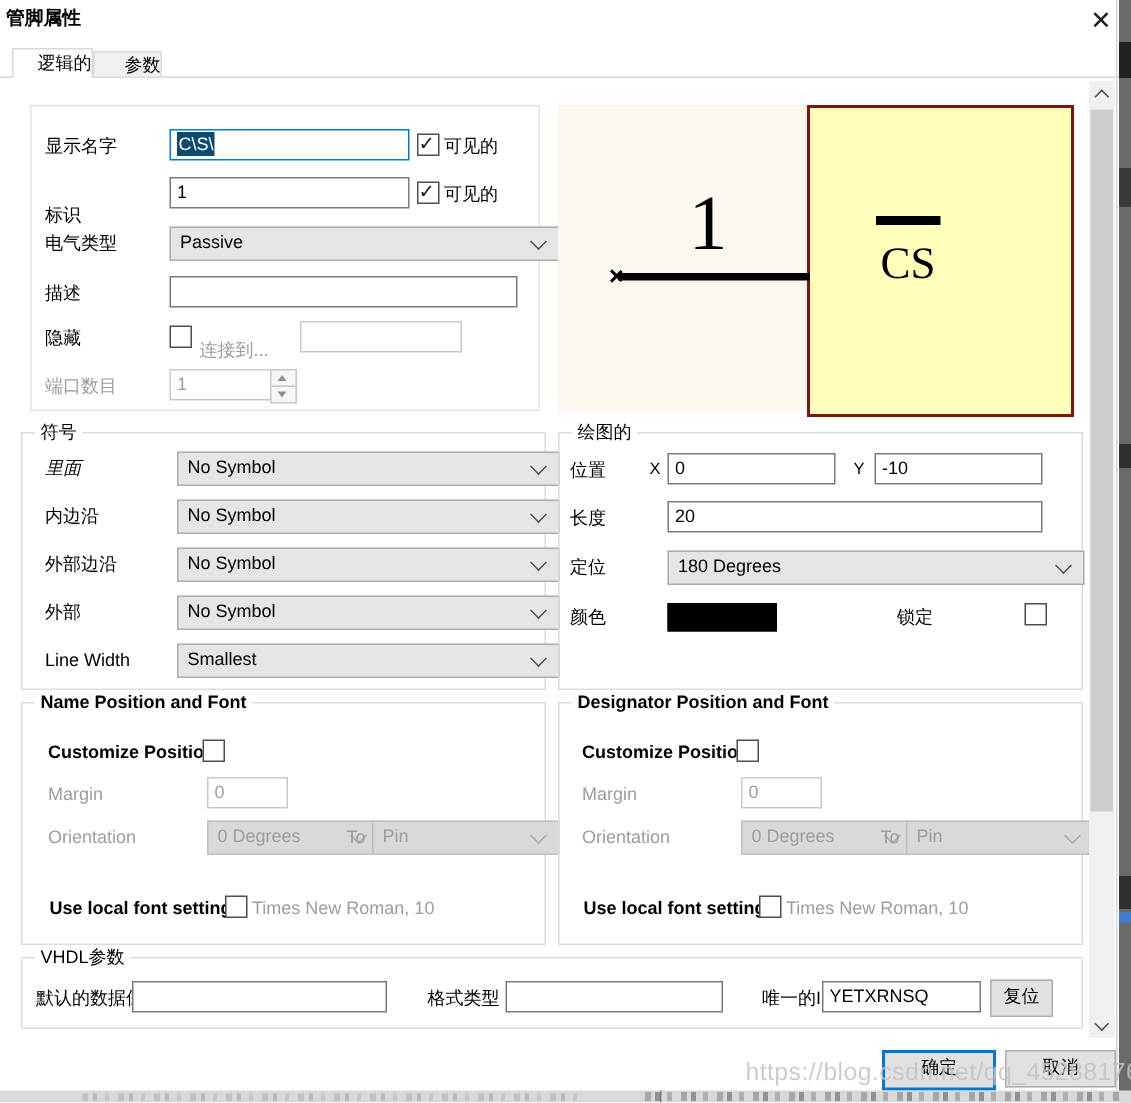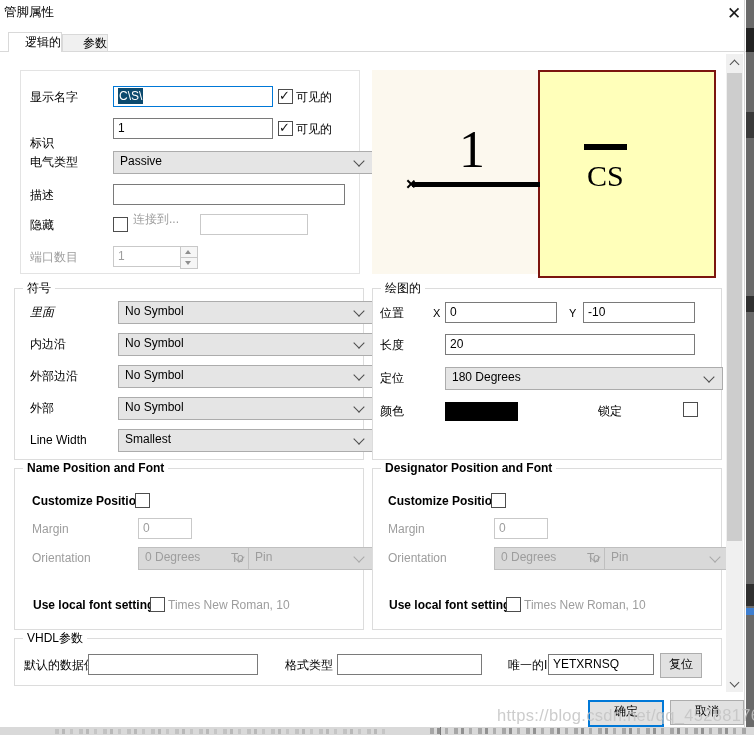--- a/index.html
+++ b/index.html
@@ -119,21 +119,21 @@
       #7c7c7c 0 4px,#d9d9d9 4px 7px,#565656 7px 10px,#d9d9d9 10px 15px,
       #8a8a8a 15px 18px,#d9d9d9 18px 24px);
     opacity:.55;
   }
   .rstrip{background:#6a6a6a;}
   .rseg{position:absolute;left:0;width:100%;}
 </style>
 </head>
 <body>
 
-<div class="abs lbl" style="left:4px;top:5px;font-size:12.5px;">管脚属性</div>
+<div class="abs lbl" style="left:4px;top:5px;font-size:12.5px;font-weight:bold;">管脚属性</div>
 <div class="close-x abs" style="left:723px;top:4px;">✕</div>
 
 <div class="tab active abs" style="left:8px;top:32px;width:54px;height:20px;">逻辑的</div>
 <div class="tab inactive abs" style="left:62px;top:34px;width:46px;height:18px;">参数</div>
 <div class="abs" style="left:0;top:51px;width:746px;height:1px;background:#d9d9d9;"></div>
 
 <div class="grp" style="left:20px;top:70px;width:338px;height:202px;border-color:#e3e3e3;"></div>
 
 <div class="abs lbl" style="left:30px;top:90px;">显示名字</div>
 <div class="tin focus abs" style="left:113px;top:86px;width:160px;"><span class="selhl">C\S\</span></div>
@@ -146,21 +146,21 @@
 <div class="abs lbl" style="left:296px;top:122px;">可见的</div>
 
 <div class="abs lbl" style="left:30px;top:155px;">电气类型</div>
 <div class="combo" style="left:113px;top:151px;width:232px;">Passive</div>
 
 <div class="abs lbl" style="left:30px;top:188px;">描述</div>
 <div class="tin abs" style="left:113px;top:184px;width:232px;"></div>
 
 <div class="abs lbl" style="left:30px;top:218px;">隐藏</div>
 <span class="chk" style="left:113px;top:217px;"></span>
-<div class="abs lbl dis" style="left:133px;top:212px;">连接到...</div>
+<div class="abs lbl dis" style="left:133px;top:226px;">连接到...</div>
 <div class="tin dis-in abs" style="left:200px;top:214px;width:108px;"></div>
 
 <div class="abs lbl dis" style="left:30px;top:250px;">端口数目</div>
 <div class="tin dis-in abs" style="left:113px;top:246px;width:84px;">1</div>
 <span class="spinbtn up" style="left:180px;top:246px;"></span>
 <span class="spinbtn down" style="left:180px;top:257px;"></span>
 
 <div class="preview abs" style="left:372px;top:70px;width:340px;height:204px;">
   <div class="pinbody" style="left:166px;top:0;width:174px;height:204px;">
     <div class="cs-name serif" style="left:44px;top:72px;">CS</div>

